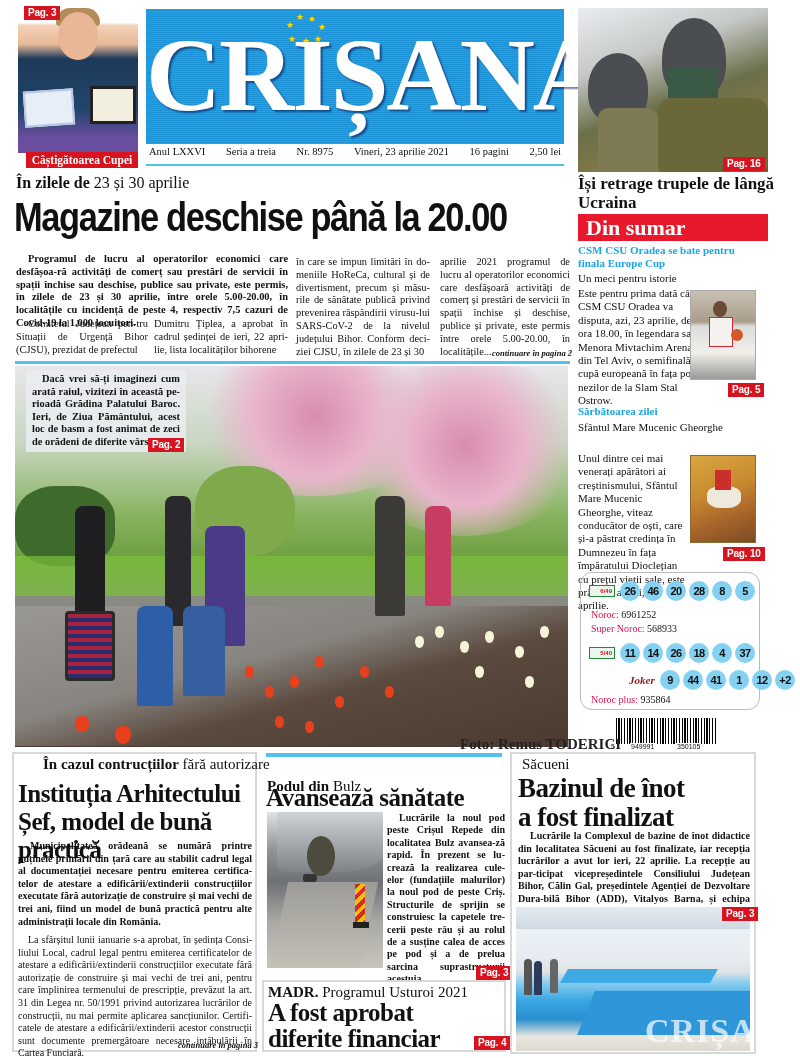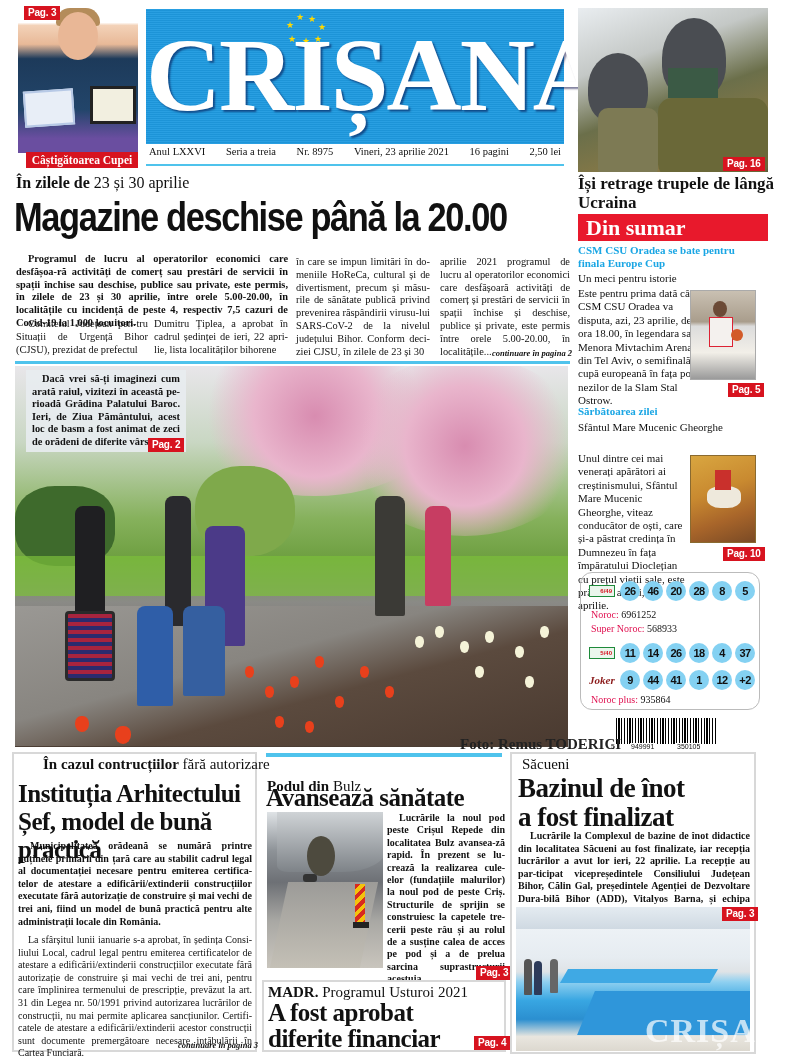--- a/index.html
+++ b/index.html
@@ -54,21 +54,21 @@
   .tulip.w { background: #f5f3d8; }
   .person { position: absolute; border-radius: 8px 8px 2px 2px; }
   .photo-caption { left: 26px; top: 370px; width: 160px; background: rgba(232,236,240,0.9); padding: 3px 6px; font-weight: bold; font-size: 10.4px; line-height: 12.6px; text-align: justify; text-indent: 10px; }
   .credit { left: 460px; top: 736px; font-size: 15px; font-weight: bold; color: #222; }
 
   
   .lotto { left: 580px; top: 572px; width: 180px; height: 138px; border: 1px solid #bbb; border-radius: 12px; }
   .lrow { position: absolute; left: 8px; display: flex; align-items: center; gap: 3px; }
   .ball { width: 20px; height: 20px; border-radius: 50%; background: #84d1f2; color: #111; font-family: "Liberation Sans", sans-serif; font-weight: bold; font-size: 11px; display: flex; align-items: center; justify-content: center; letter-spacing: -0.5px; }
   .llogo { width: 26px; height: 12px; border: 1px solid #1e8a3a; background: #eaf6ec; color: #d7131f; font-size: 6px; font-family: "Liberation Sans", sans-serif; font-weight: bold; display: flex; align-items: center; justify-content: flex-end; padding-right: 2px; margin-right: 2px; }
-  .joker { width: 28px; font-family: "Liberation Serif", serif; font-style: italic; font-size: 11px; color: #8b1a1a; font-weight: bold; }
+  .joker { width: 28px; font-family: "Liberation Serif", serif; font-style: italic; font-size: 11px; color: #8b1a1a; font-weight: bold; margin-left: 40px; }
   .lline { position: absolute; left: 10px; font-size: 10px; font-weight: normal; }
   .lline .lbl { color: #e01050; }
   .barcode { left: 610px; top: 718px; width: 110px; height: 34px; }
   .bars { position: absolute; left: 6px; top: 0; width: 100px; height: 26px;
     background: repeating-linear-gradient(90deg, #000 0 1px, #fff 1px 2px, #000 2px 4px, #fff 4px 5px, #000 5px 6px, #fff 6px 8px, #000 8px 9px, #fff 9px 11px); }
   .bnum { position: absolute; top: 25px; font-size: 7px; font-family: "Liberation Sans", sans-serif; background: #fff; padding: 0 1px; }
 
   
   .box { position: absolute; border: 2px solid #d8d8d8; background: #fff; }
   .b-kicker { font-size: 15px; }

